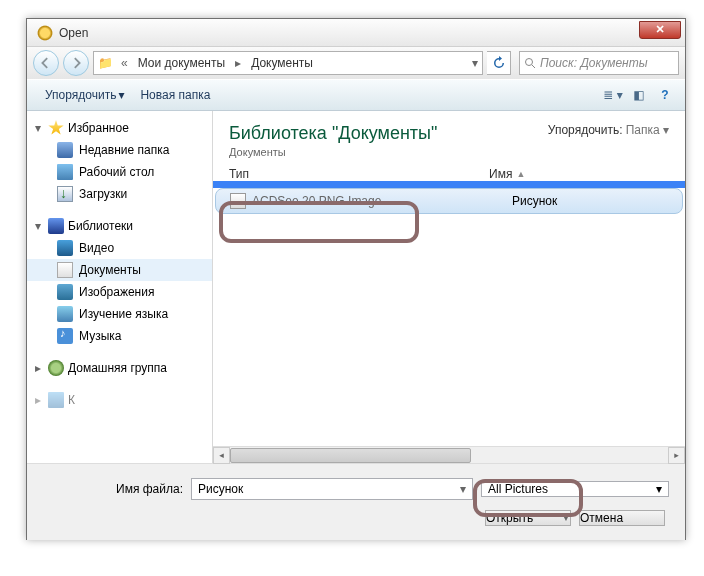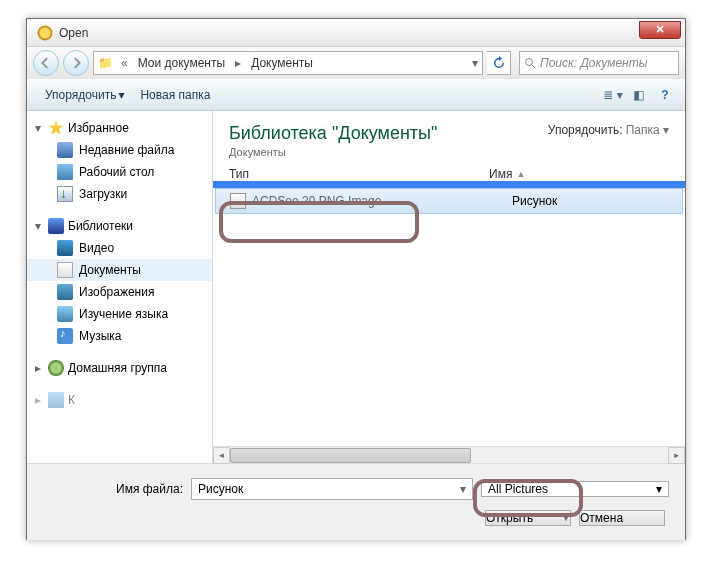--- a/index.html
+++ b/index.html
@@ -47,21 +47,21 @@
 .content{flex:1;display:flex;flex-direction:column;position:relative}
 .lib-header{padding:12px 16px 8px;display:flex;justify-content:space-between;align-items:flex-start}
 .lib-title{color:#0a5a3c;font-size:18px}
 .lib-sub{color:#666;font-size:11px;margin-top:2px}
 .sort{color:#333;font-size:11px}
 .sort a{color:#737373;text-decoration:none}
 .cols{display:flex;border-bottom:7px solid #3b82f6;padding:0 16px;height:22px;align-items:center;color:#333}
 .col-type{width:260px;border-right:1px solid transparent}
 .col-name{flex:1;display:flex;align-items:center;gap:4px}
 .file-row{display:flex;align-items:center;padding:4px 16px;height:26px;cursor:pointer}
-.file-row.sel{background:linear-gradient(#e8f1fb,#cfe4f7);border:1px solid #a8c8e4;margin:0 2px;border-radius:0;padding:3px 14px}
+.file-row.sel{background:linear-gradient(#e8f1fb,#cfe4f7);border:1px solid #a8c8e4;margin:0 2px;border-radius:8px;padding:3px 14px}
 .file-row .ico{width:16px;height:16px;background:linear-gradient(#fff,#ddd);border:1px solid #999;margin-right:6px}
 .file-type{width:260px;color:#666}
 .file-name{flex:1}
 .highlight1{position:absolute;left:219px;top:201px;width:200px;height:42px;border:4px solid #8b6a6a;border-radius:12px;pointer-events:none;z-index:5}
 .highlight2{position:absolute;left:473px;top:479px;width:110px;height:38px;border:4px solid #8b6a6a;border-radius:12px;pointer-events:none;z-index:5}
 .hscroll{height:17px;background:#f0f0f0;border-top:1px solid #ddd;display:flex;align-items:center;margin-top:auto}
 .hscroll .track{flex:1;height:15px;background:#f0f0f0;position:relative;margin:0 17px}
 .hscroll .thumb{position:absolute;left:0;width:55%;height:100%;background:linear-gradient(#ddd,#ccc);border:1px solid #aaa;border-radius:2px}
 .hscroll .arr{position:absolute;width:17px;height:17px;background:#f0f0f0;border:1px solid #ccc;display:flex;align-items:center;justify-content:center;color:#666;font-size:9px}
 .footer{padding:14px 16px;background:#f0f0f0;border-top:1px solid #ddd}
@@ -133,21 +133,21 @@
   <div class="body">
     <div class="sidebar">
       <div class="tree-grp">
         <div class="tree-head">
             <span class="tri">▾</span>
             <span class="ico ico-star"></span>
             <span>Избранное</span>
           </div>
         <div class="tree-item">
             <span class="ico ico-recent"></span>
-            <span>Недавние файла</span>
+            <span>Недавние папка</span>
           </div>
         <div class="tree-item">
             <span class="ico ico-desktop"></span>
             <span>Рабочий стол</span>
           </div>
         <div class="tree-item">
             <span class="ico ico-dl"></span>
             <span>Загрузки</span>
           </div>
       </div>

